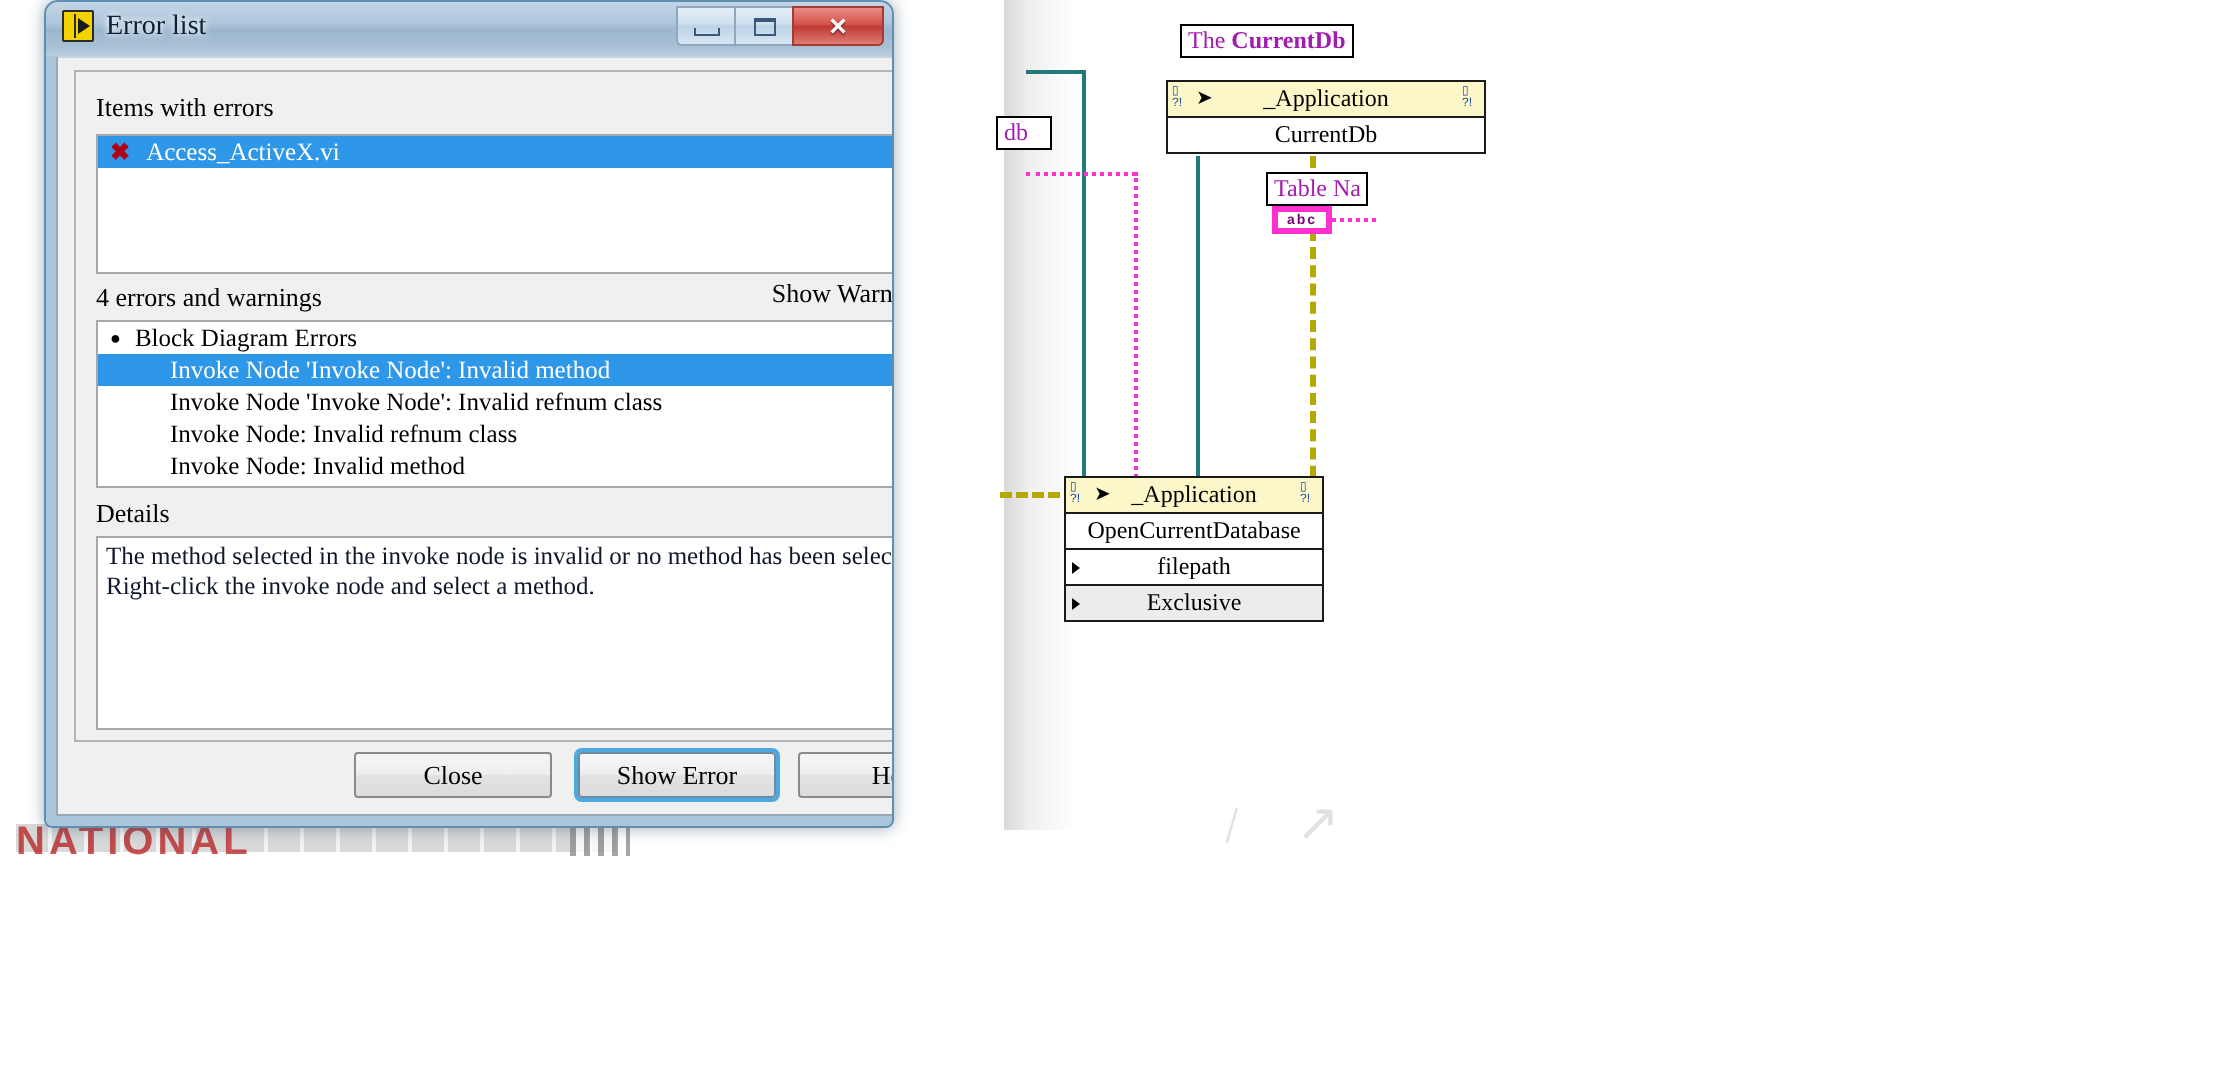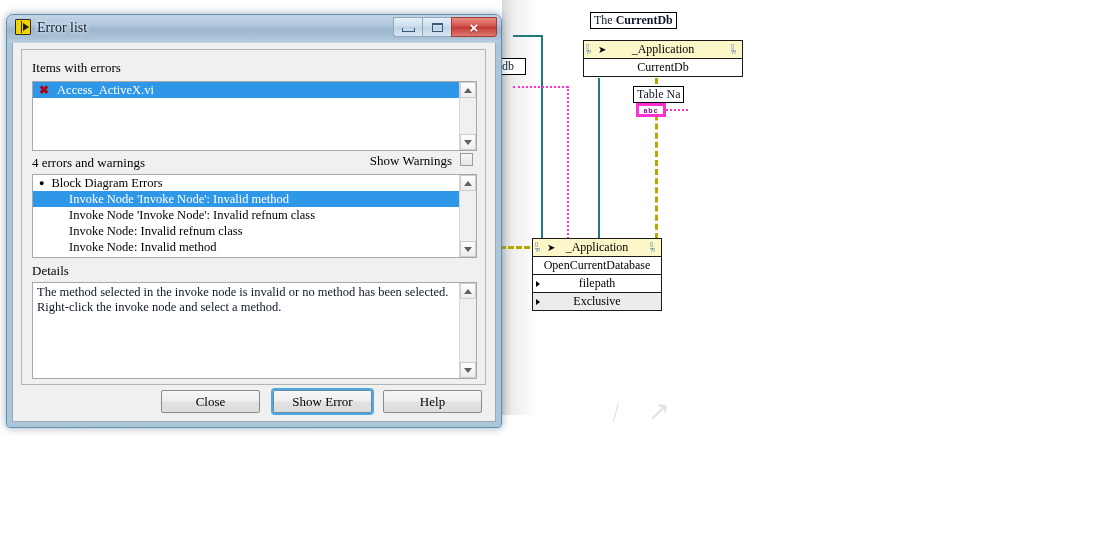--- a/index.html
+++ b/index.html
@@ -25,21 +25,21 @@
     background: #ffffff;
     overflow: hidden;
   }
 
   .bd-label {
     position: absolute;
     background: #ffffff;
     border: 1px solid #000;
     font-family: "Liberation Serif", serif;
     font-size: 12px;
-    color: #0f172a;
+    color: #a21caf;
     padding: 1px 3px;
     white-space: nowrap;
     line-height: 13px;
   }
   .bd-label b { font-weight: bold; }
 
   
   .vi-node {
     position: absolute;
     border: 1px solid #1a1a1a;
@@ -179,33 +179,32 @@
   .smudge {
     position: absolute;
     color: #e2e2e2;
     font-family: "Liberation Serif", serif;
     font-size: 26px;
   }
 
   
   #dialog {
     position: absolute;
-    left: 6px; top: 0px;
-    width: 496px;
+    left: 22px; top: 0px;
+    width: 425px;
     height: 414px;
     box-sizing: border-box;
     border: 1px solid #5f8fae;
     border-radius: 7px 7px 4px 4px;
     background: linear-gradient(to bottom,
         rgba(176,200,222,.92) 0px,
         rgba(151,180,207,.92) 14px,
         rgba(170,196,219,.92) 27px);
     box-shadow: 0 0 8px rgba(40,70,100,.45);
     overflow: hidden;
-    margin-top: 14px;
   }
   
   #dialog-frame {
     position: absolute;
     left: 0; top: 0;
     width: 100%; height: 100%;
     border-radius: 6px 6px 3px 3px;
     background:
       linear-gradient(to bottom,
         rgba(190,211,229,0.95) 0px,

